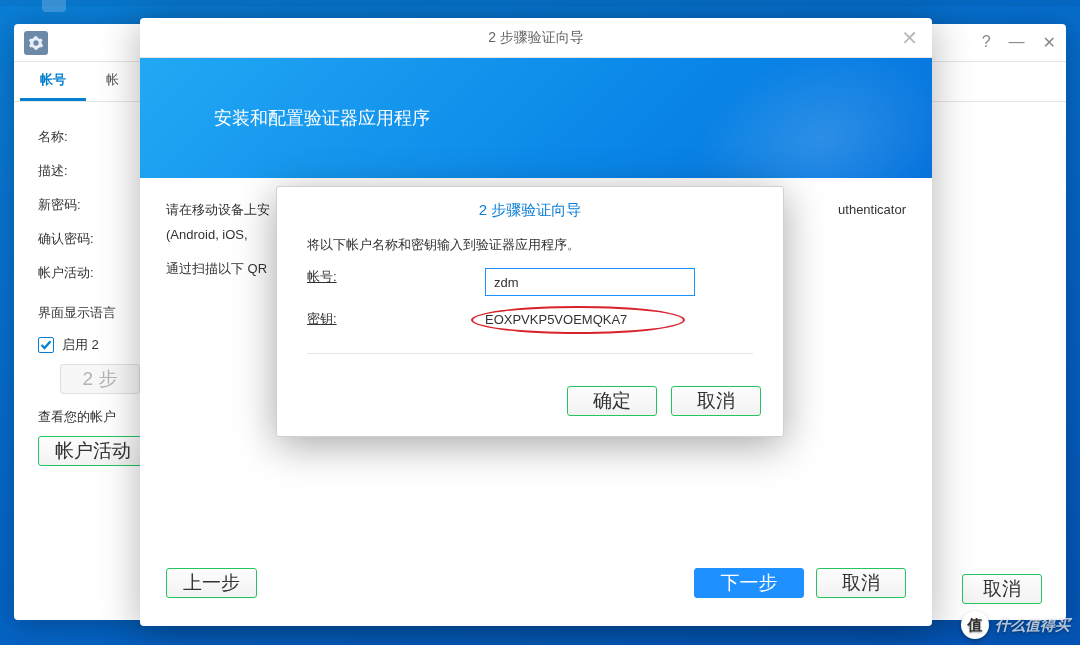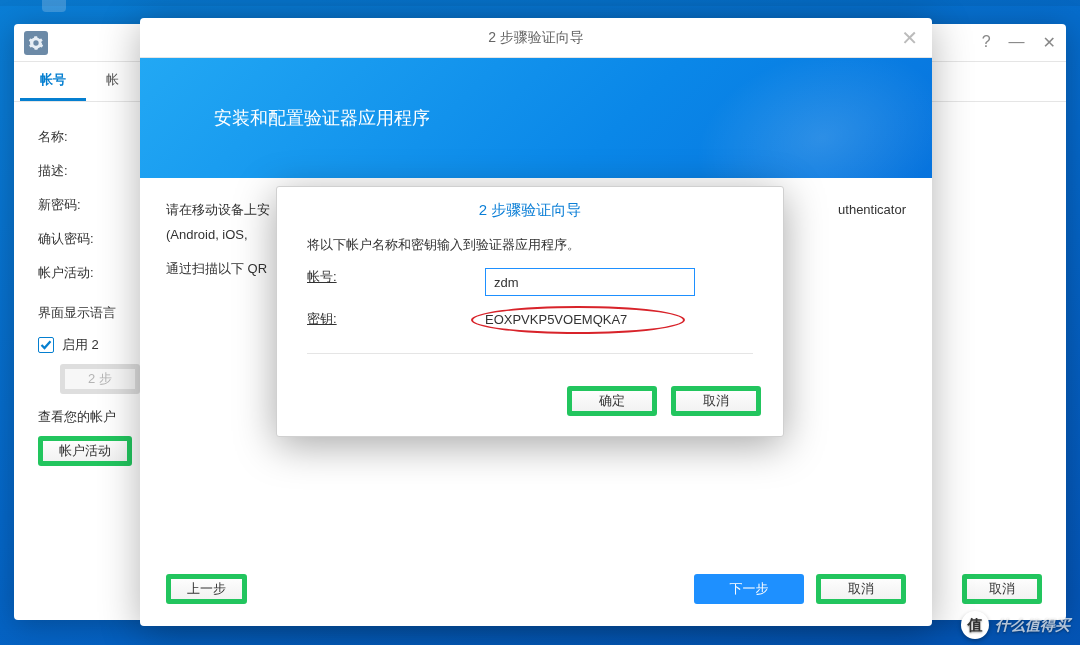--- a/index.html
+++ b/index.html
@@ -18,35 +18,35 @@
     .win-ctrls span { cursor: pointer; }
     .win-settings .tabbar { display: flex; height: 40px; border-bottom: 1px solid #e5e5e5; padding: 0 6px; align-items: stretch; }
     .tab { padding: 0 20px; display: flex; align-items: center; font-size: 13px; color: #555; border-bottom: 3px solid transparent; cursor: pointer; }
     .tab.active { color: #057fd0; border-bottom-color: #057fd0; font-weight: 700; }
     .settings-body { padding: 18px 24px; font-size: 13px; color: #333; }
     .form-row { display: flex; align-items: center; height: 34px; }
     .form-row .lbl { width: 100px; color: #333; }
     .checkbox-row { display: flex; align-items: center; gap: 8px; margin: 6px 0 10px; }
     .chk { width:16px;height:16px;border:1px solid #057fd0;border-radius:2px;display:flex;align-items:center;justify-content:center;}
     .chk svg{width:12px;height:12px;stroke:#057fd0;stroke-width:3;fill:none;}
-    .btn { display:inline-flex; align-items:center; justify-content:center; min-width:80px; height:30px; padding:0 16px; background:linear-gradient(#fdfdfd,#f2f2f2); border:5px solid #22c55e; border-radius:3px; font-size:13px; color:#333; cursor:pointer; }
+    .btn { display:inline-flex; align-items:center; justify-content:center; min-width:80px; height:30px; padding:0 16px; background:linear-gradient(#fdfdfd,#f2f2f2); border:1px solid #22c55e; border-radius:3px; font-size:19px; color:#333; cursor:pointer; }
     .btn.disabled { color:#b4b4b4; background:#f7f7f7; border-color:#dedede; cursor:default;}
     .btn.primary { background:#1e90ff; border-color:#1e90ff; color:#fff; }
     .settings-footer { position:absolute; bottom:16px; right:24px; display:flex; gap:12px; }
 
     
     .win-wizard { position:absolute; left:140px; top:18px; width:792px; height:608px; background:#fff; border-radius:4px; box-shadow:0 6px 40px rgba(0,0,0,.3); }
     .win-wizard .titlebar { height:40px; display:flex; align-items:center; justify-content:center; border-bottom:1px solid #e5e5e5; position:relative; }
     .win-wizard .titlebar .ttl { font-size:14px; color:#666; font-weight:500; }
     .win-wizard .close-x { position:absolute; right:14px; top:8px; color:#bbb; font-size:20px; cursor:pointer; }
     .wizard-hdr { height:120px; background:linear-gradient(135deg,#22a8f4 0%,#0a87e8 60%,#0773dd 100%); display:flex; align-items:center; padding:0 26px; position:relative; overflow:hidden;}
     .wizard-hdr::after{content:"";position:absolute;right:-40px;top:-20px;width:300px;height:200px;background:radial-gradient(ellipse at center,rgba(255,255,255,.15),transparent 60%);transform:rotate(-15deg);}
     .wizard-hdr h2 { color:#fff; font-size:18px; font-weight:500;margin-left:48px; }
     .wizard-body { padding:20px 26px; font-size:13px; color:#333; line-height:1.9; }
-    .wizard-footer { position:absolute; bottom:22px; left:26px; right:26px; display:flex; }
+    .wizard-footer { position:absolute; bottom:28px; left:26px; right:26px; display:flex; }
     .wizard-footer .spacer{flex:1;}
 
     
     .dialog { position:absolute; left:276px; top:186px; width:508px; background:#fff; border-radius:3px; box-shadow:0 8px 40px rgba(0,0,0,.35); border:1px solid #d0d0d0; }
     .dialog .d-title { text-align:center; padding:14px 0 10px; font-size:15px; color:#0a7ed6; font-weight:500; }
     .dialog .d-body { padding:6px 30px 18px; font-size:13px; color:#333; }
     .dialog .d-row { display:flex; margin-top:14px;text-decoration:underline; }
     .dialog .d-row .d-lbl { width:170px; }
     .dialog .d-val { flex:1; }
     .textinput { width:210px; height:28px; border:1px solid #1e90ff; padding:0 8px; font-size:13px; color:#333; outline:none;margin-left:8px; }

